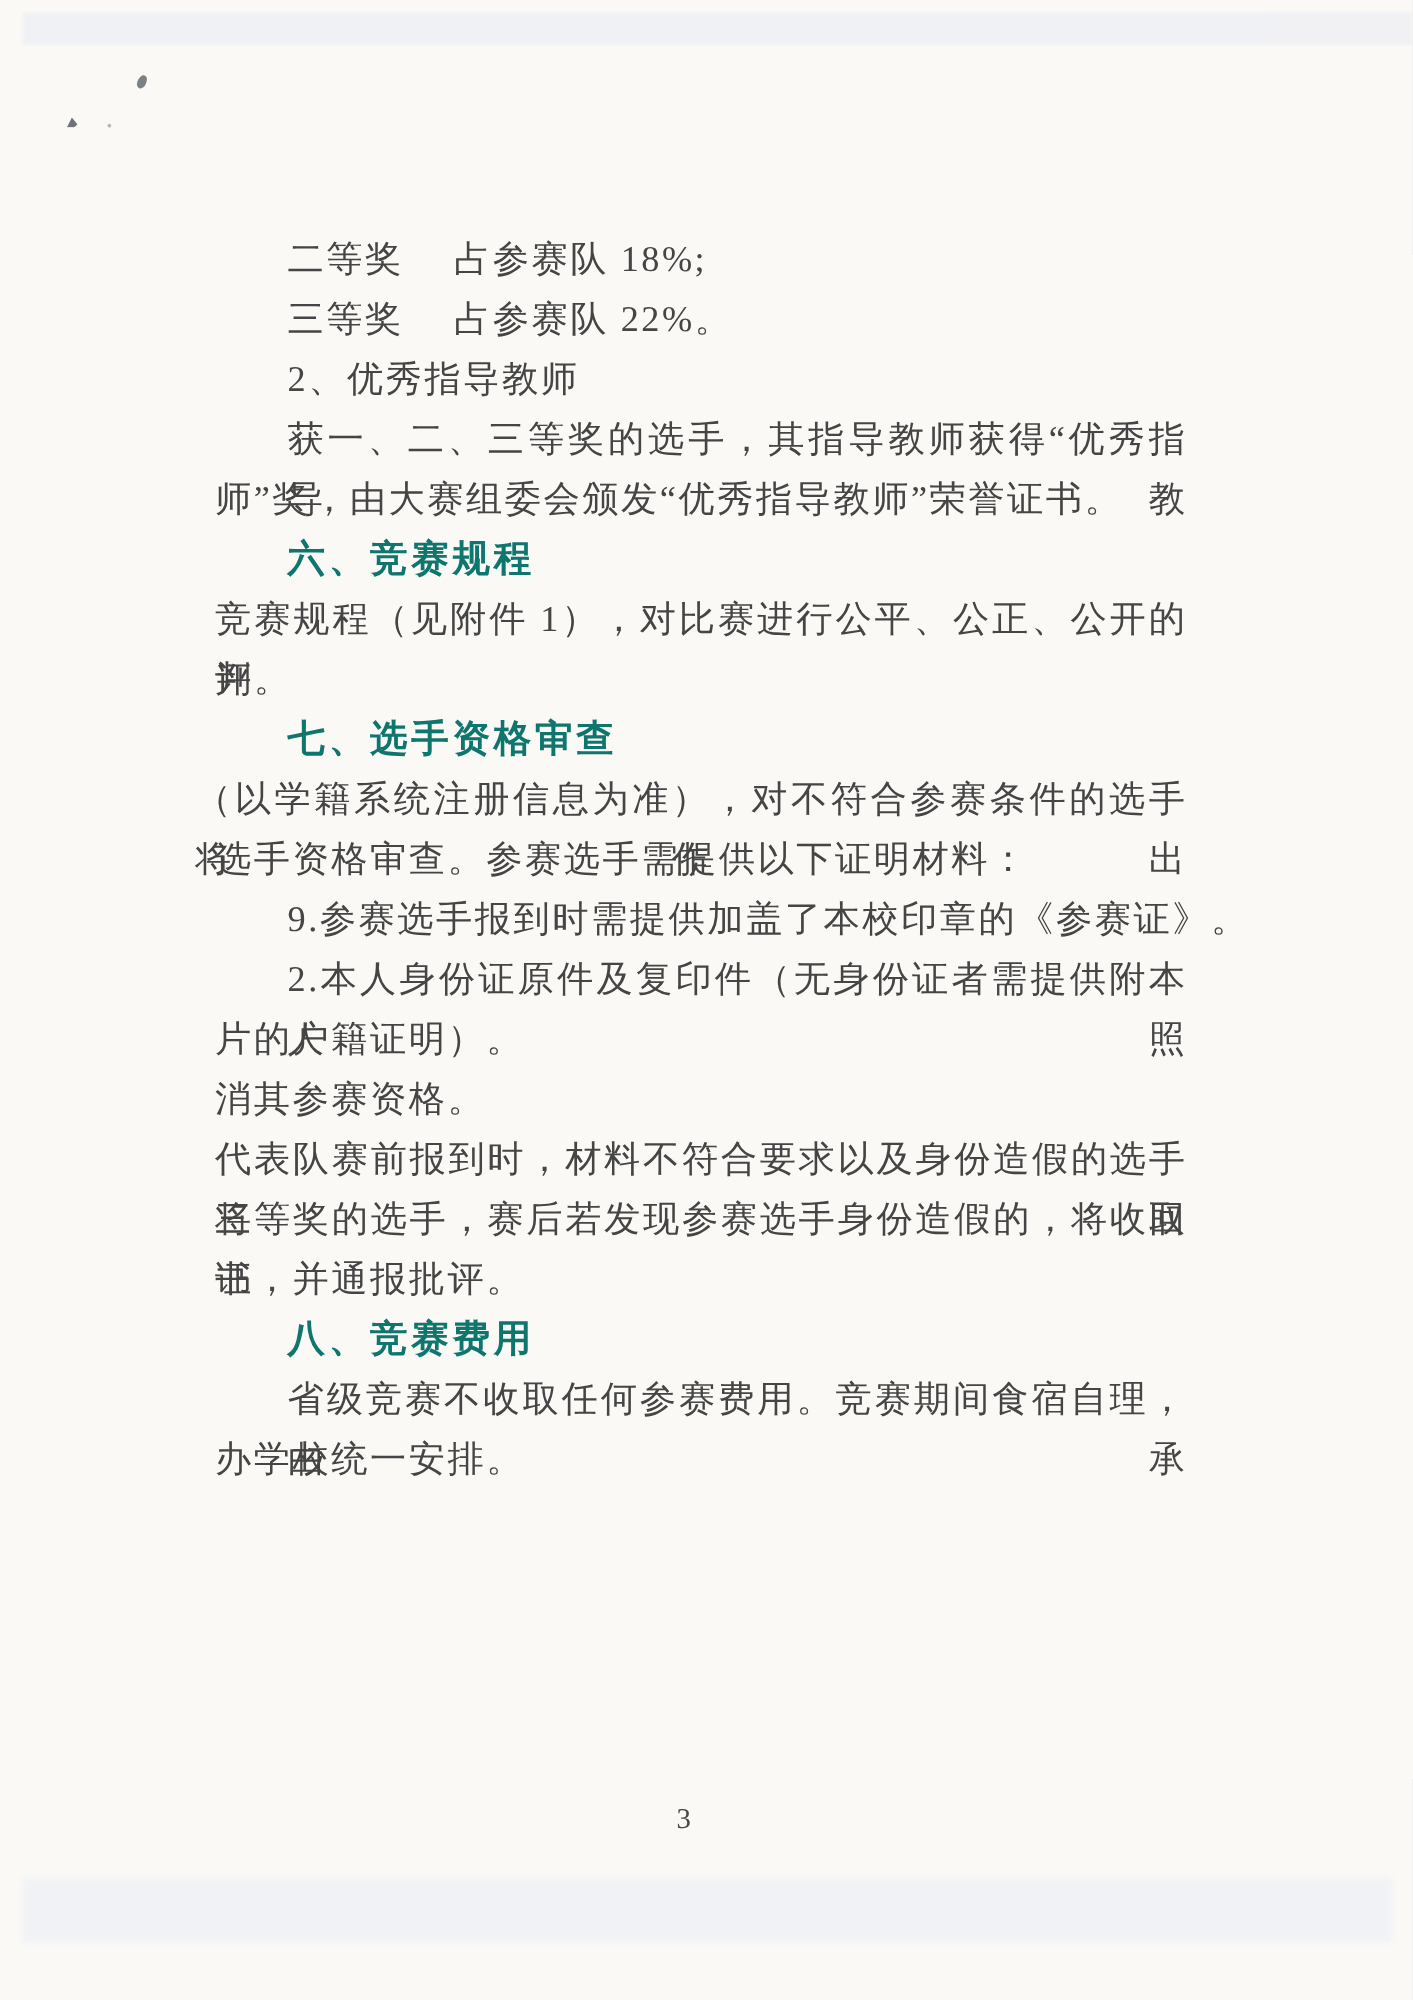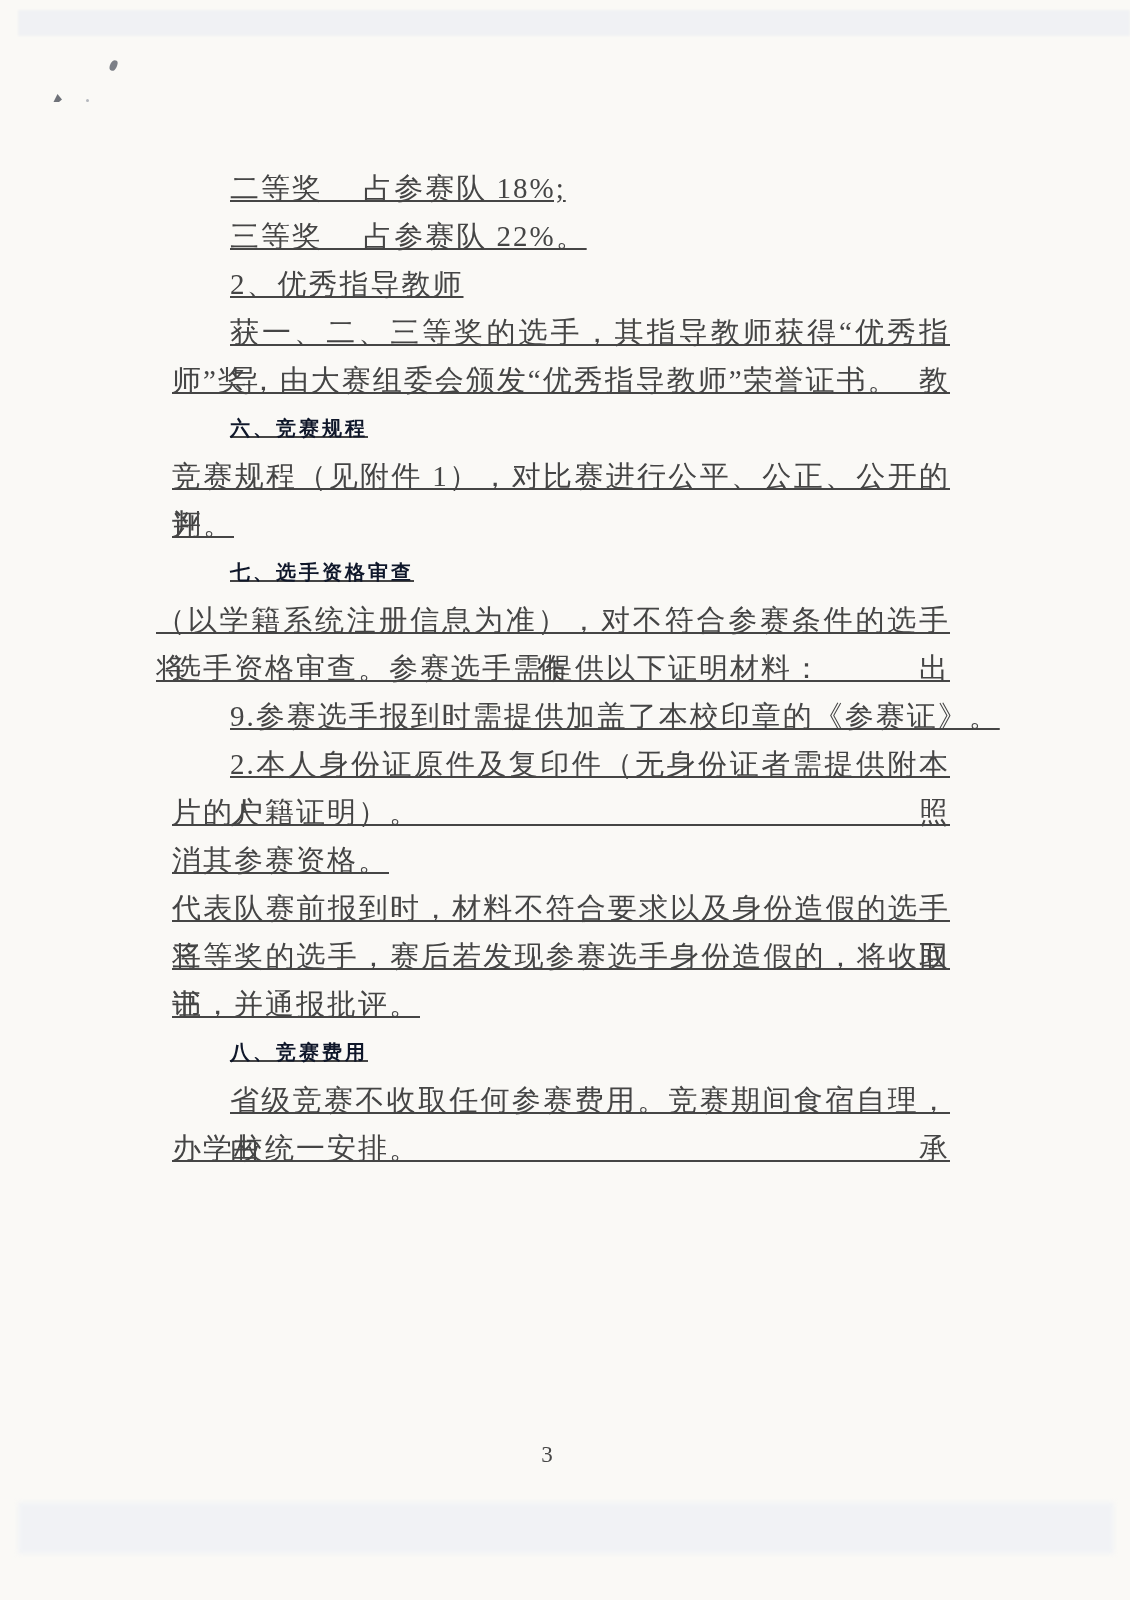--- a/index.html
+++ b/index.html
@@ -51,44 +51,43 @@
   }
   .speck-c {
     position: absolute;
     left: 86px; top: 99px;
     width: 3px; height: 3px;
     background: #b4b7bd;
     border-radius: 50%;
   }
   .content {
     position: absolute;
-    left: 172px; top: 164px;
+    left: 172px; top: 184px;
     width: 778px;
-    text-decoration: underline;
   }
   .line {
     height: 48px;
     line-height: 48px;
     font-size: 29px;
     letter-spacing: 2px;
     white-space: pre;
     text-align: left;
   }
   .line.j {
     white-space: normal;
     text-align: justify;
     text-align-last: justify;
   }
   .line.indent { padding-left: 58px; }
   .line.hang { margin-left: -16px; }
   .line.heading {
     font-weight: bold;
-    font-size: 20px;
+    font-size: 30px;
     letter-spacing: 3px;
-    color: #0f172a;
+    color: #0f766e;
   }
   .page-num {
     position: absolute;
     top: 1438px;
     left: 0;
     width: 1094px;
     height: 34px;
     line-height: 34px;
     text-align: center;
     font-size: 23px;

